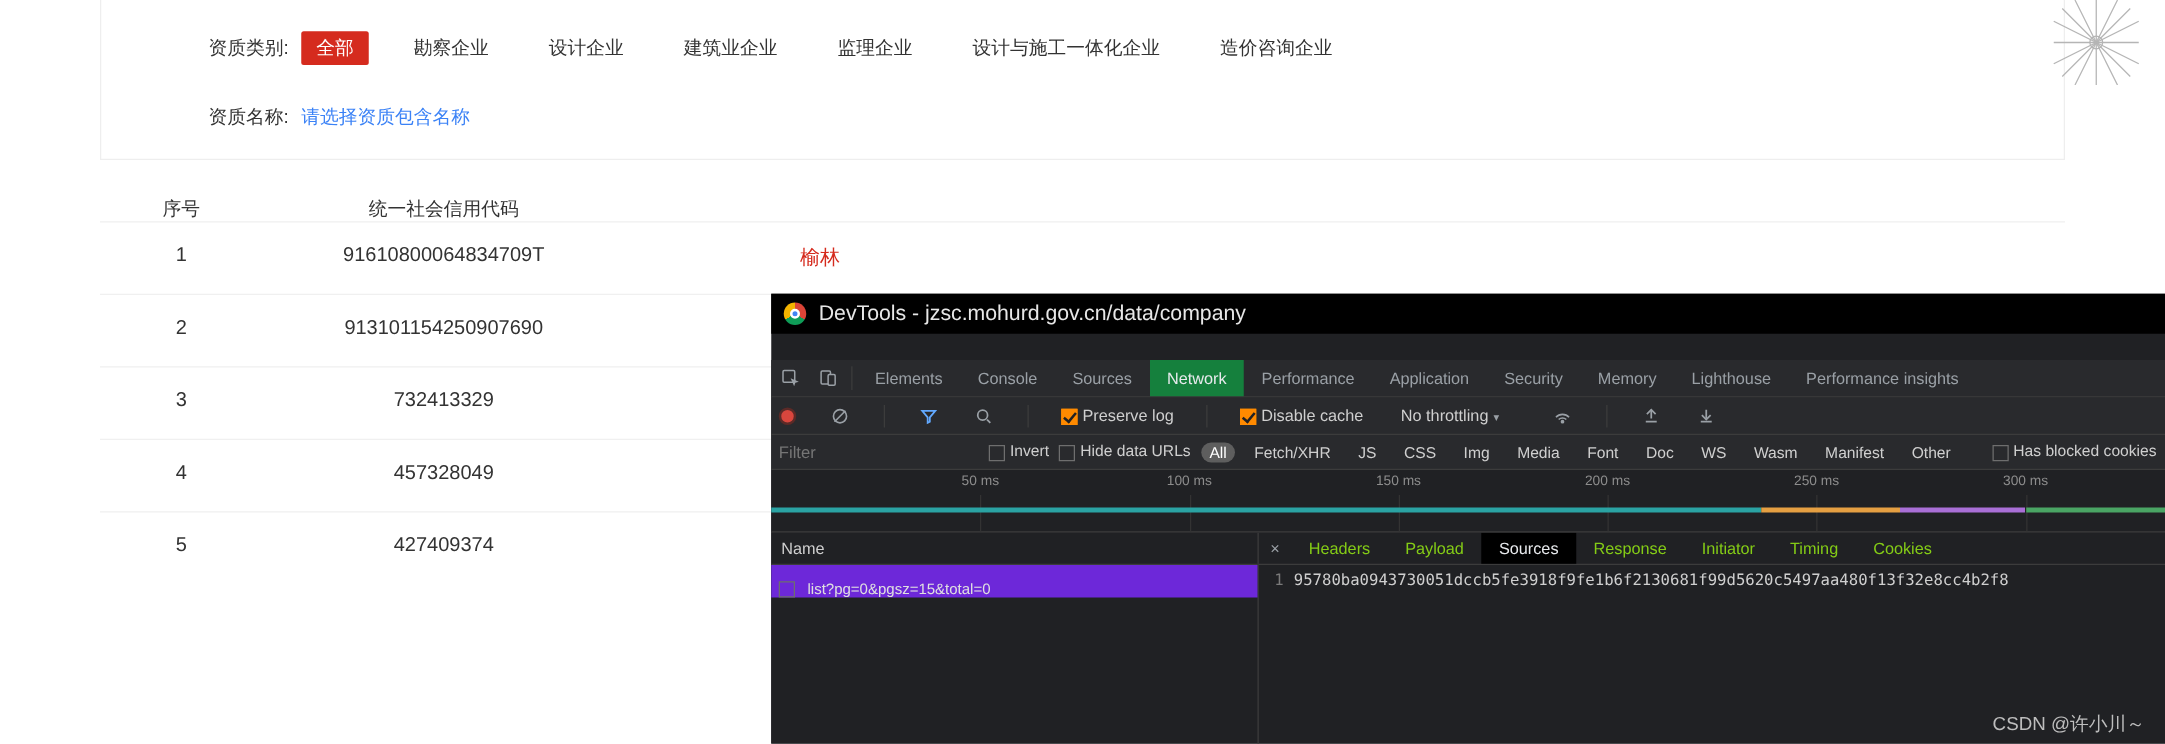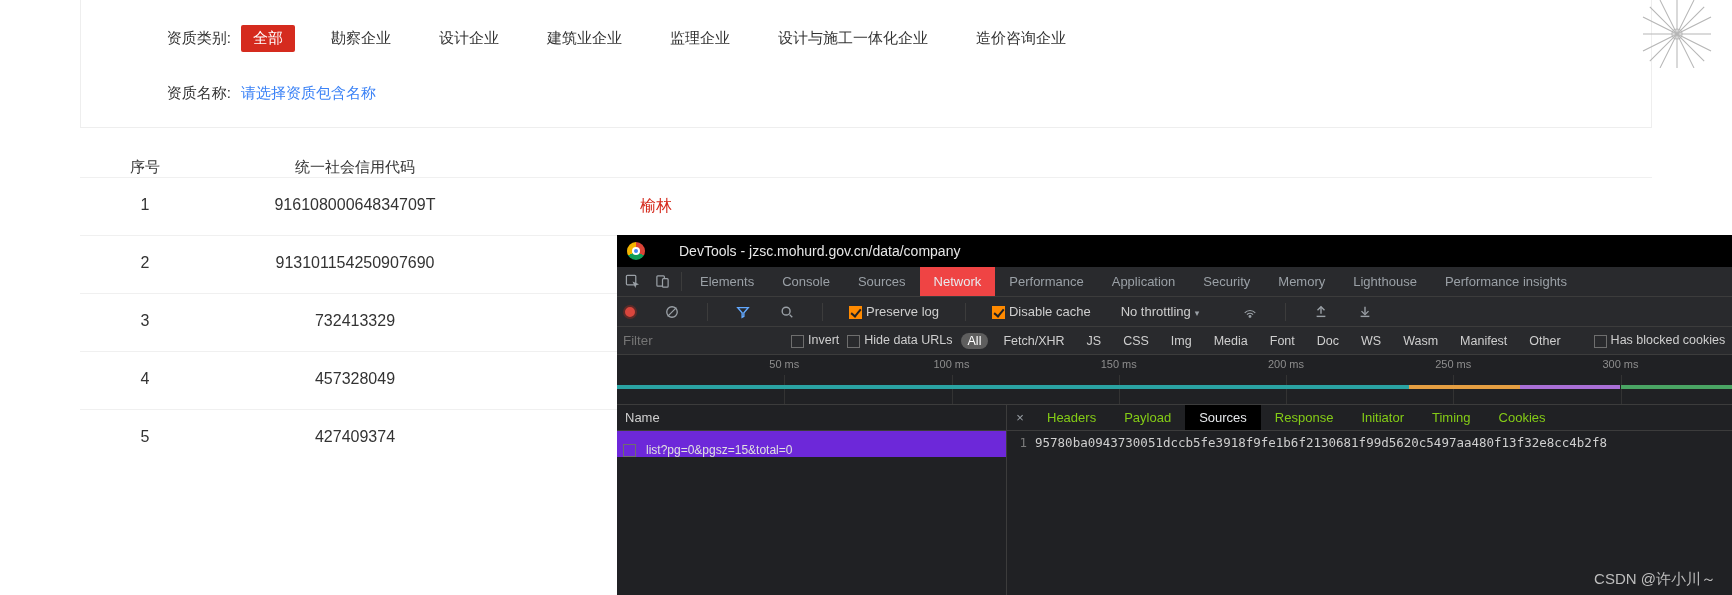--- a/index.html
+++ b/index.html
@@ -27,27 +27,27 @@
   .trow .col-name { color: #d52b1e; cursor: pointer; }
 
   .qr-stub { position: absolute; right: 5px; top: 0; width: 100px; height: 68px; }
   .qr-stub svg { width: 100%; height: 100%; }
 
   
   .devtools { position: absolute; left: 617px; top: 235px; right: 0; bottom: 0; background: #202124; color: #cfcfcf; font-family: "Segoe UI", Arial, sans-serif; font-size: 13px; display: flex; flex-direction: column; }
   .dt-title { height: 32px; background: #000; display: flex; align-items: center; padding: 0 10px; gap: 10px; }
   .chrome-ico { width: 18px; height: 18px; border-radius: 50%; background: conic-gradient(#db4437 0 120deg,#0f9d58 120deg 240deg,#f4b400 240deg 360deg); position: relative; }
   .chrome-ico::after { content: ""; position: absolute; inset: 5px; background: #4285f4; border-radius: 50%; border: 2px solid #fff; }
-  .dt-title-text { color: #e7e7e7; font-size: 14px; margin-left: 24px; }
-
-  .dt-tabs { height: 30px; background: #292a2d; display: flex; align-items: stretch; border-bottom: 1px solid #3c3c3c; }
+  .dt-title-text { color: #e7e7e7; font-size: 17px; }
+
+  .dt-tabs { height: 30px; background: #292a2d; display: flex; align-items: stretch; border-bottom: 1px solid #3c3c3c; margin-top: 21px; }
   .dt-ico { width: 30px; display: flex; align-items: center; justify-content: center; color: #9aa0a6; cursor: pointer; }
   .dt-sep { width: 1px; background: #3c3c3c; margin: 5px 4px; }
   .dt-tab { padding: 0 14px; display: flex; align-items: center; color: #9aa0a6; cursor: pointer; }
-  .dt-tab.on { background: #ef4444; color: #e8eaed; }
+  .dt-tab.on { background: #15803d; color: #e8eaed; }
 
   .dt-toolbar { height: 30px; background: #292a2d; display: flex; align-items: center; padding: 0 6px; gap: 26px; border-bottom: 1px solid #3c3c3c; }
   .rec-dot { width: 14px; height: 14px; border-radius: 50%; background: #d9463d; border: 2px solid #5c2a27; }
   .tb-ico { width: 18px; display: flex; justify-content: center; color: #9aa0a6; cursor: pointer; }
   .tb-sep { width: 1px; height: 18px; background: #3c3c3c; }
   .cb { width: 13px; height: 13px; border: 1px solid #6e6e6e; display: inline-block; vertical-align: middle; margin-right: 4px; position: relative; cursor: pointer; }
   .cb.ck { background: #ff8a00; border-color: #ff8a00; }
   .cb.ck::after { content: ""; position: absolute; left: 3px; top: 0; width: 4px; height: 8px; border: 2px solid #202124; border-top: none; border-left: none; transform: rotate(40deg); }
   .throttle { padding: 1px 16px 1px 4px; color: #cfcfcf; position: relative; }
   .throttle::after { content: "▾"; font-size: 9px; margin-left: 4px; color: #9aa0a6; }

